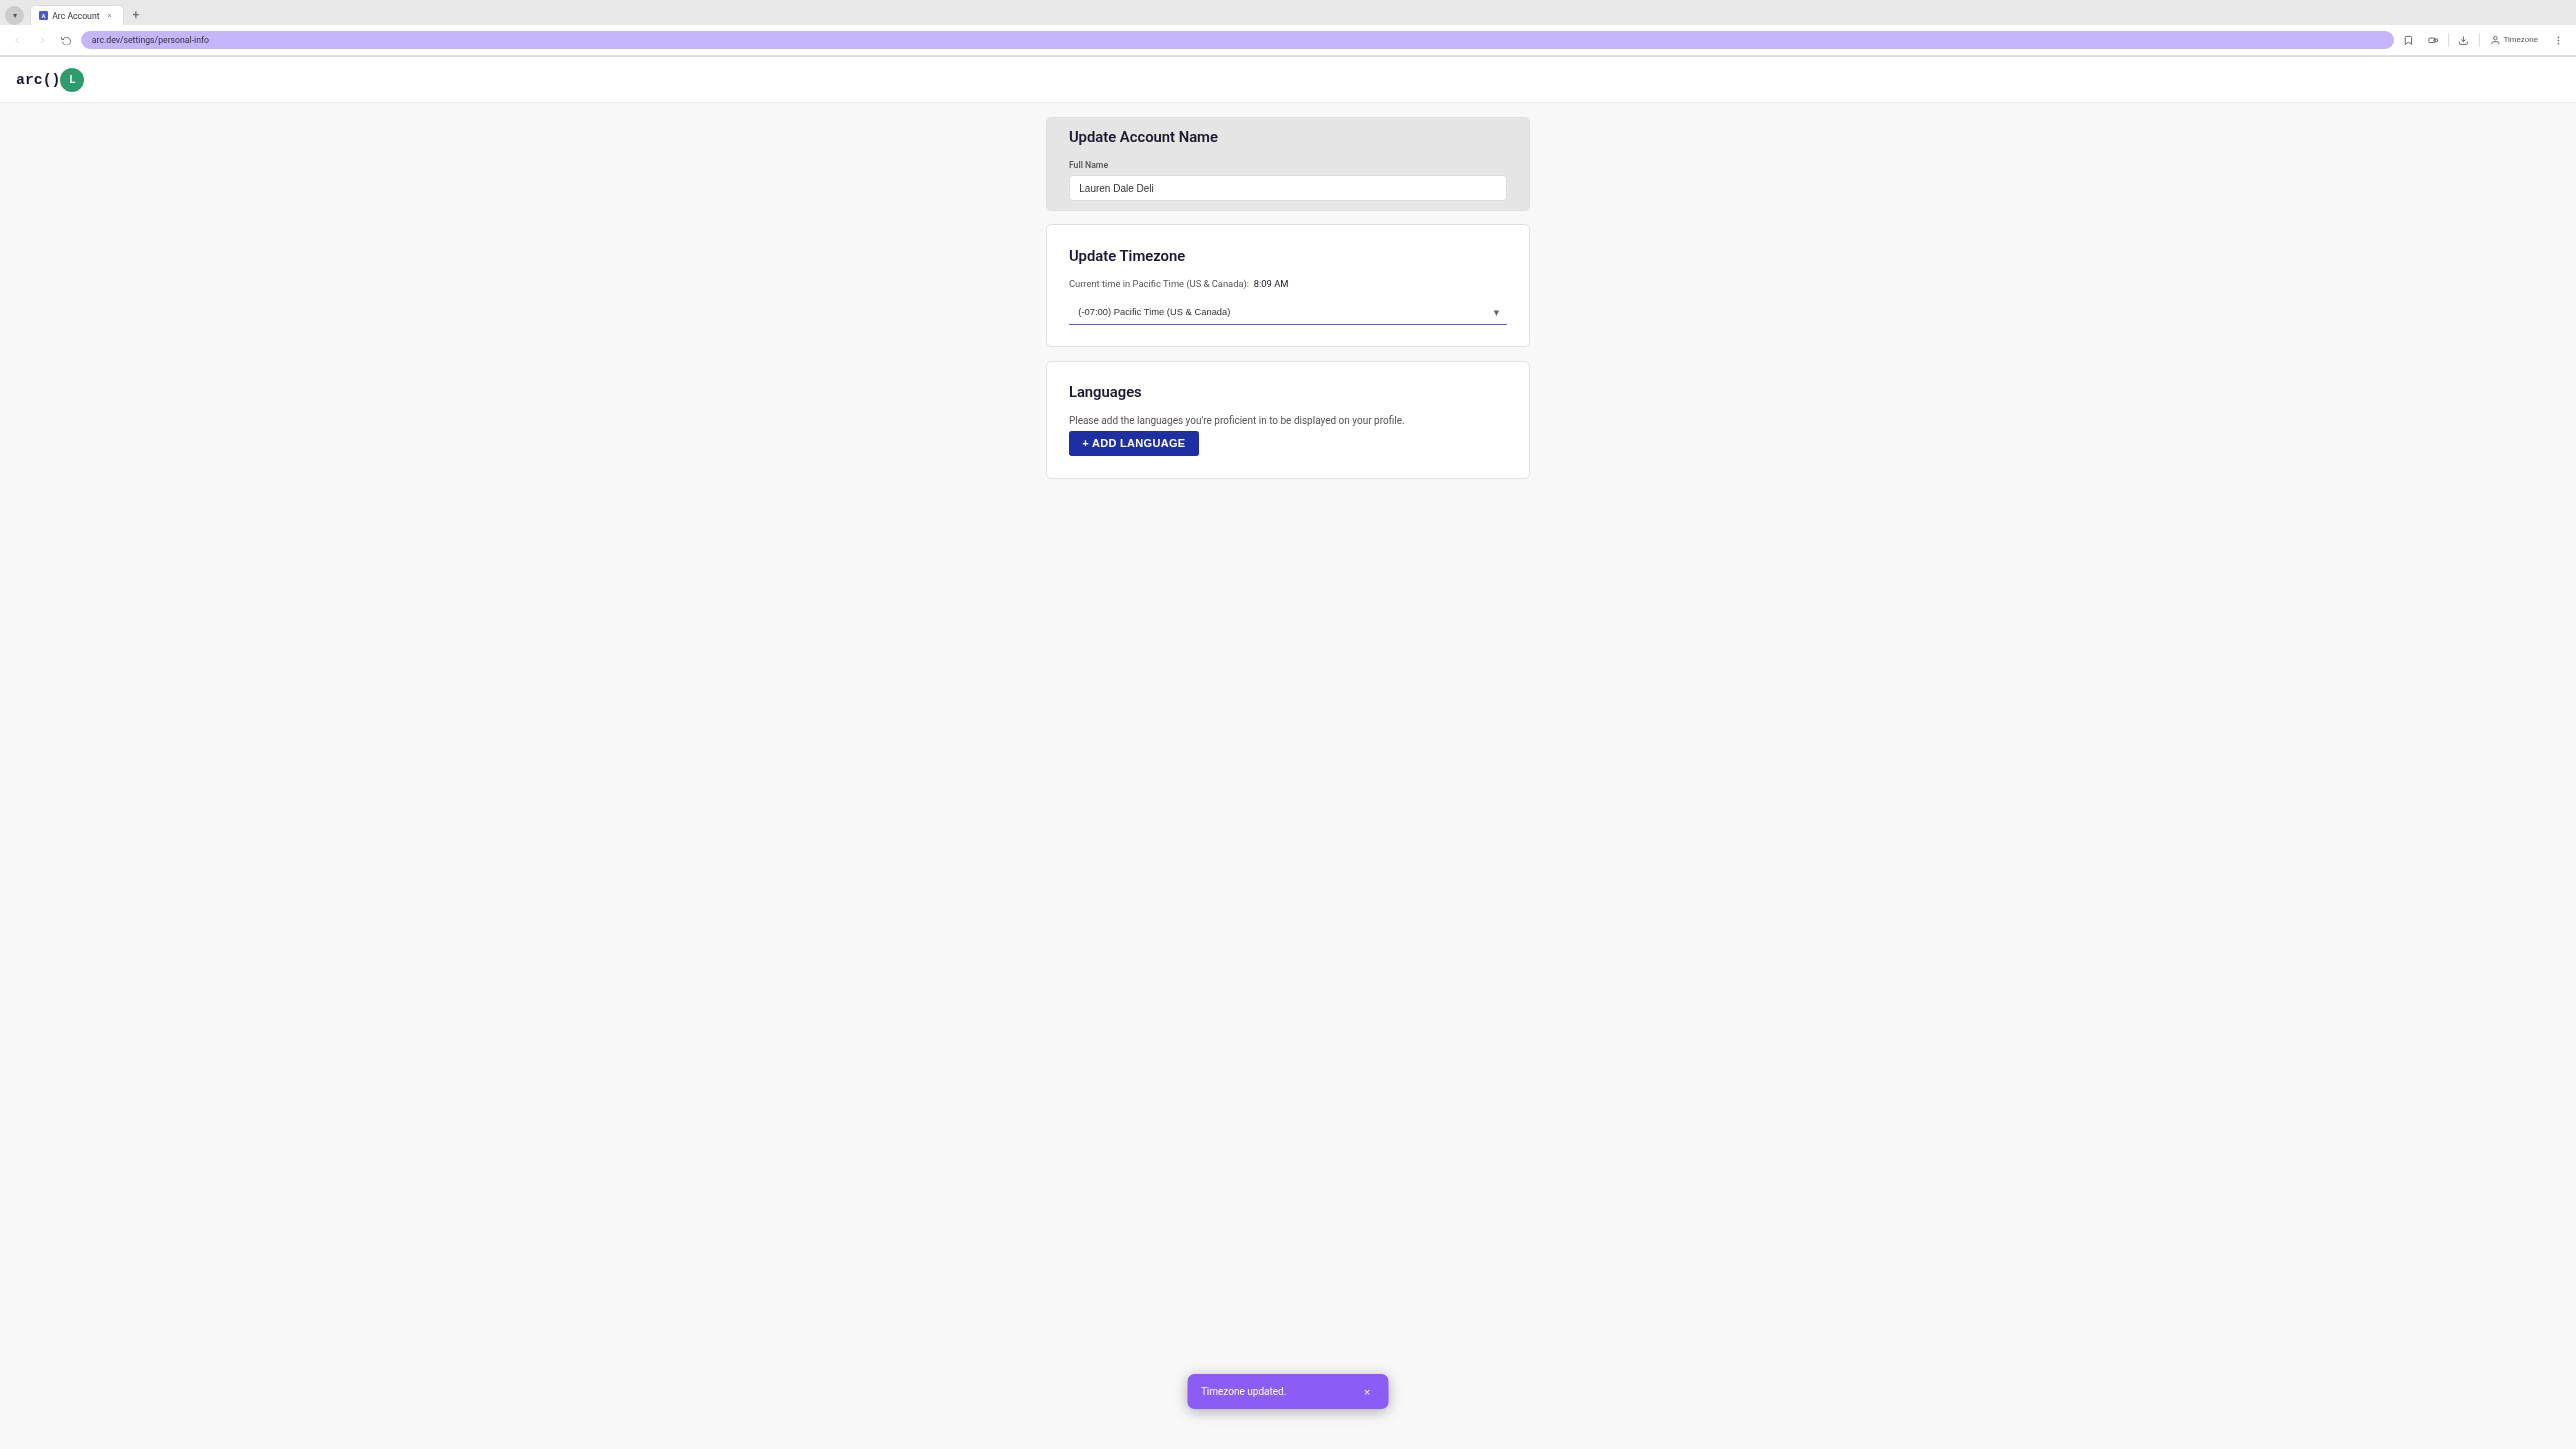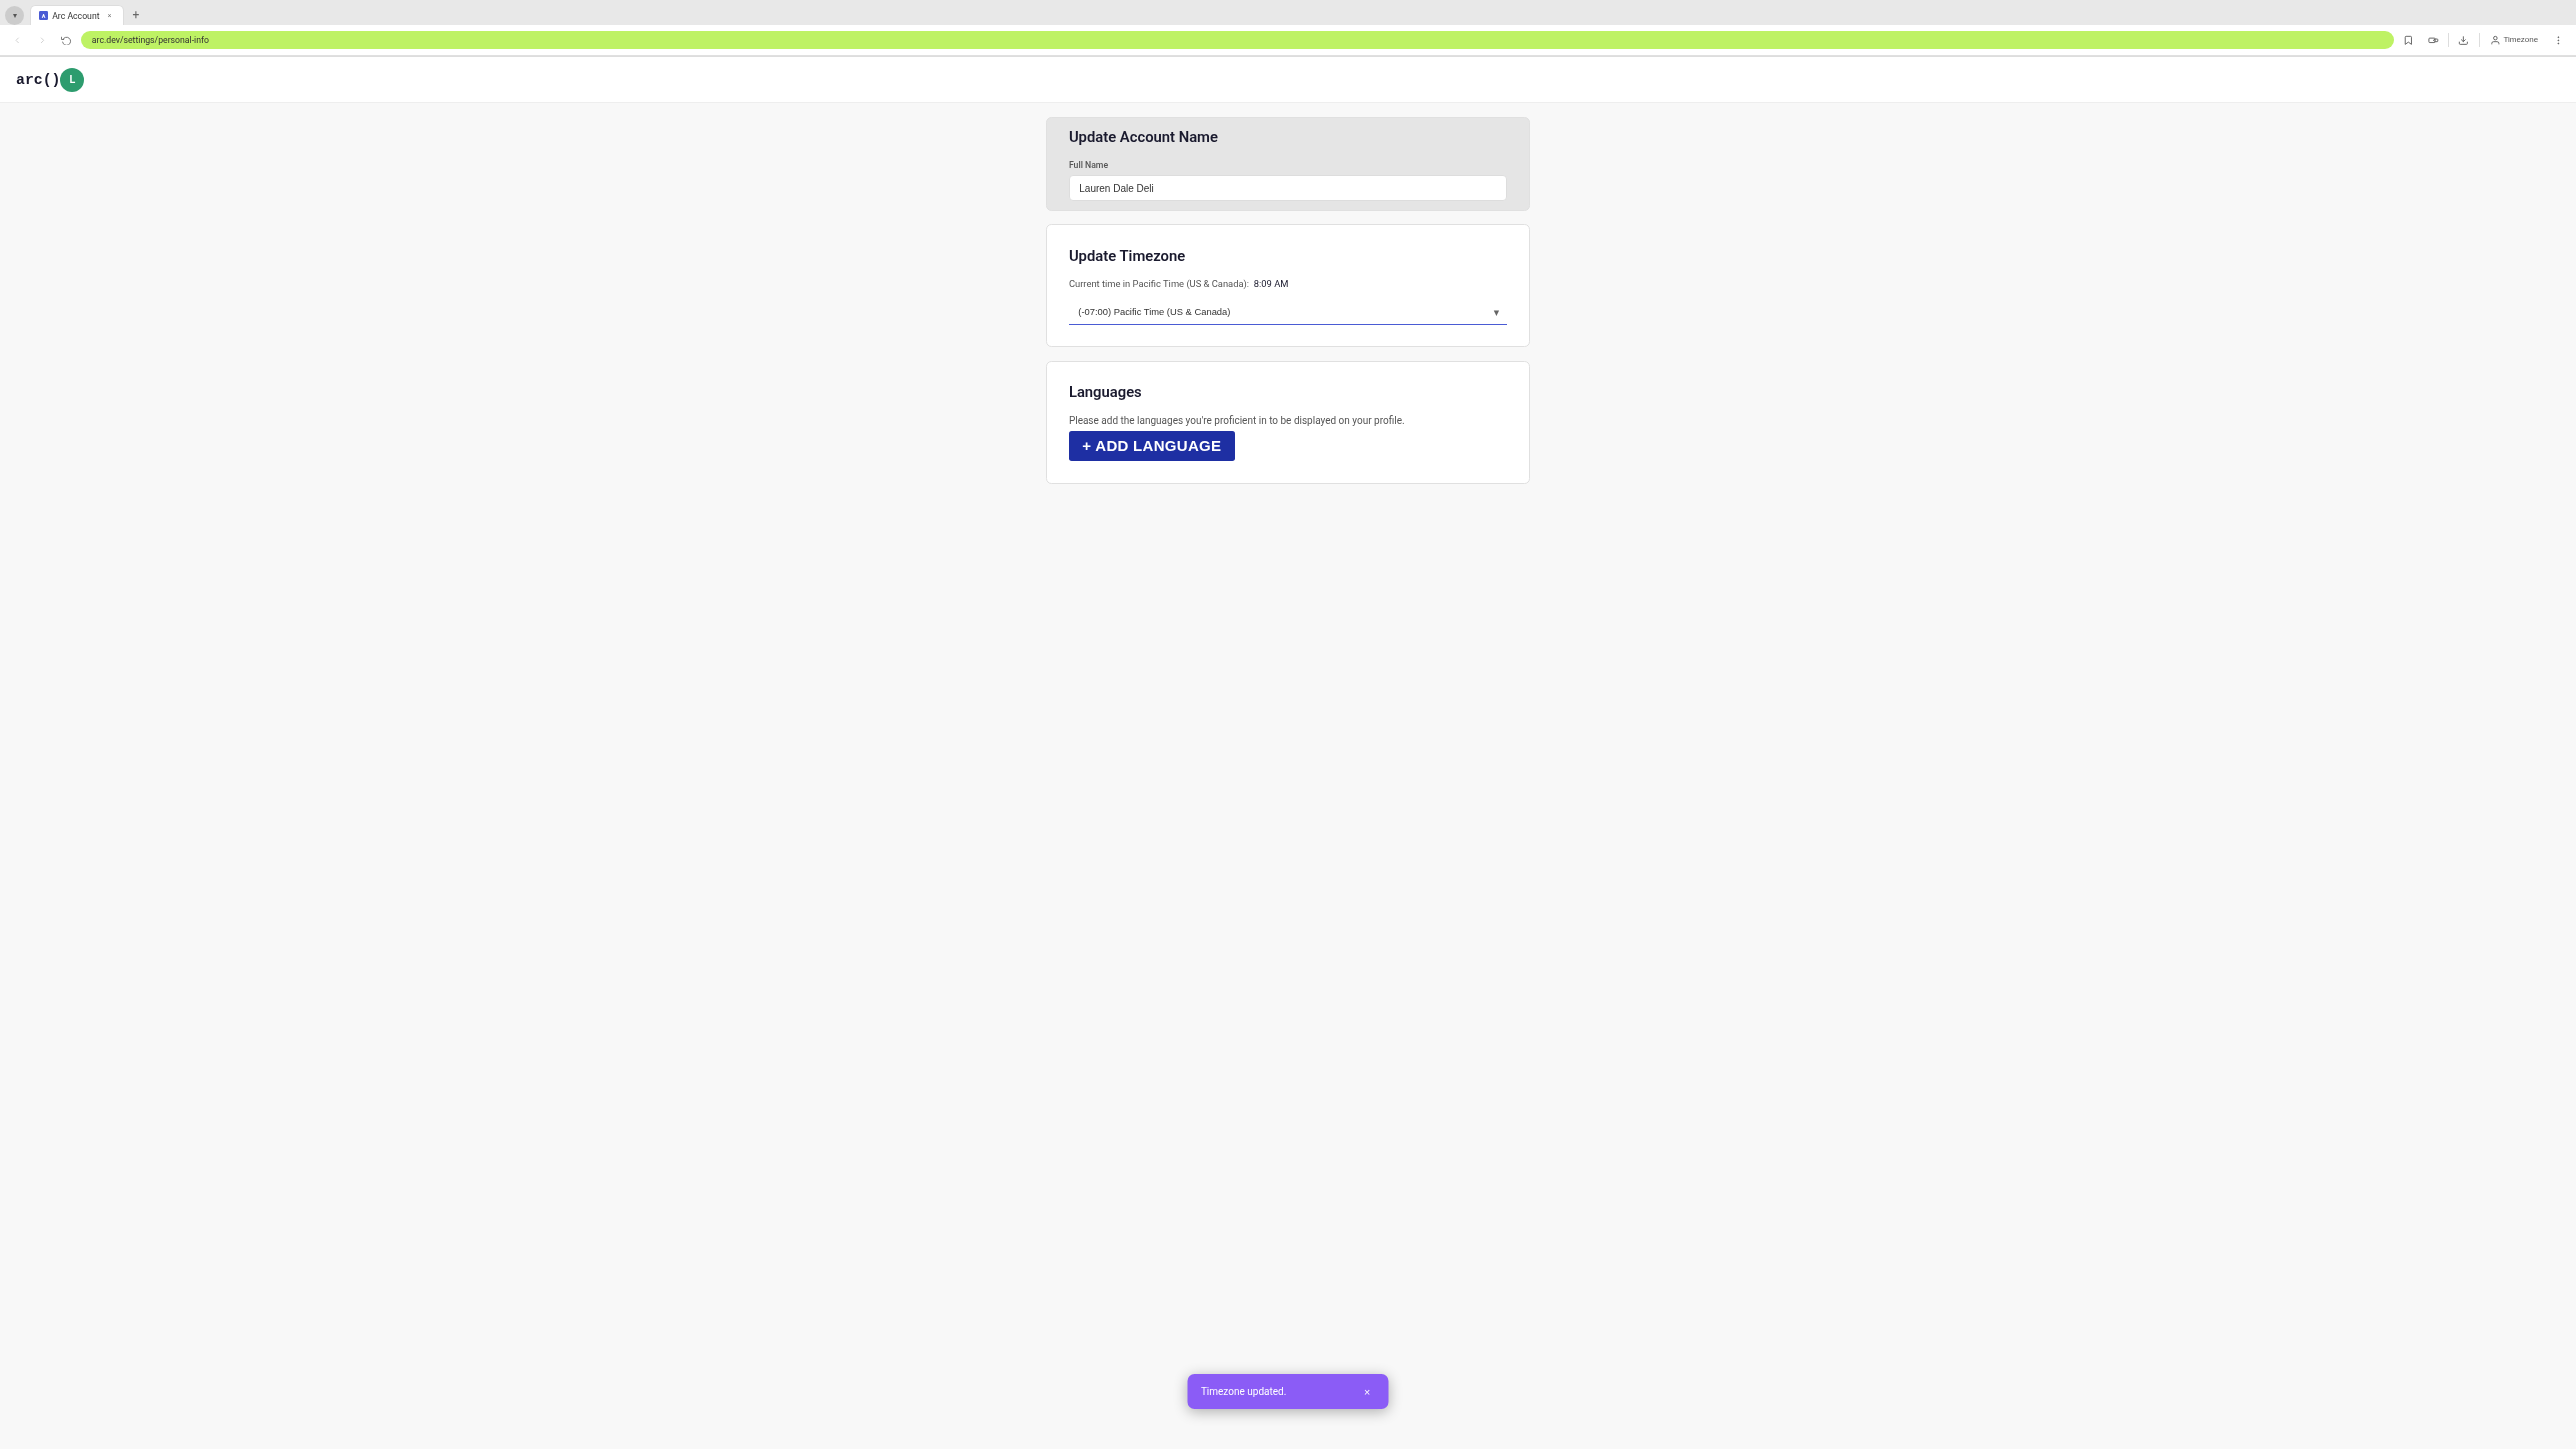--- a/index.html
+++ b/index.html
@@ -121,21 +121,21 @@
 
     .nav-btn.disabled {
       color: #ccc;
       cursor: default;
     }
 
     .address-bar {
       flex: 1;
       display: flex;
       align-items: center;
-      background: #bef264;
+      background: #c4b5fd;
       border-radius: 13.4px;
       padding: 4px 10.7px;
       font-size: 8.7px;
       color: #333;
       gap: 5.4px;
     }
 
     .address-text {
       flex: 1;
       color: #333;
@@ -301,21 +301,21 @@
 
     .add-language-btn {
       display: inline-flex;
       align-items: center;
       gap: 4px;
       padding: 6.7px 13.4px;
       background: #1e2fa3;
       color: white;
       border: none;
       border-radius: 2.7px;
-      font-size: 15px;
+      font-size: 11px;
       font-weight: 700;
       letter-spacing: 0.3px;
       cursor: pointer;
       text-transform: uppercase;
     }
 
     
     .toast-container {
       position: fixed;
       bottom: 40px;

